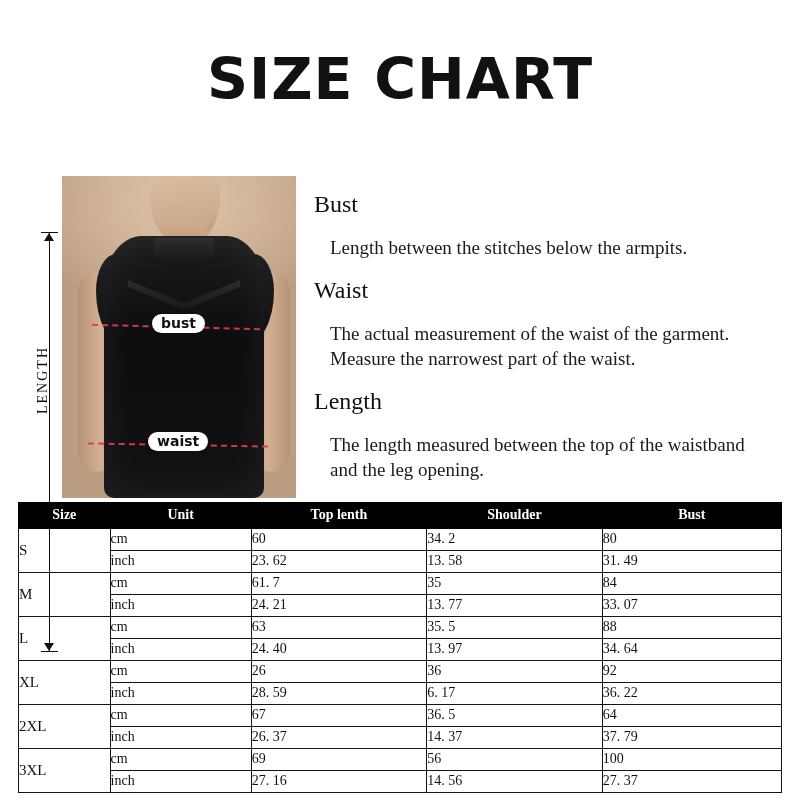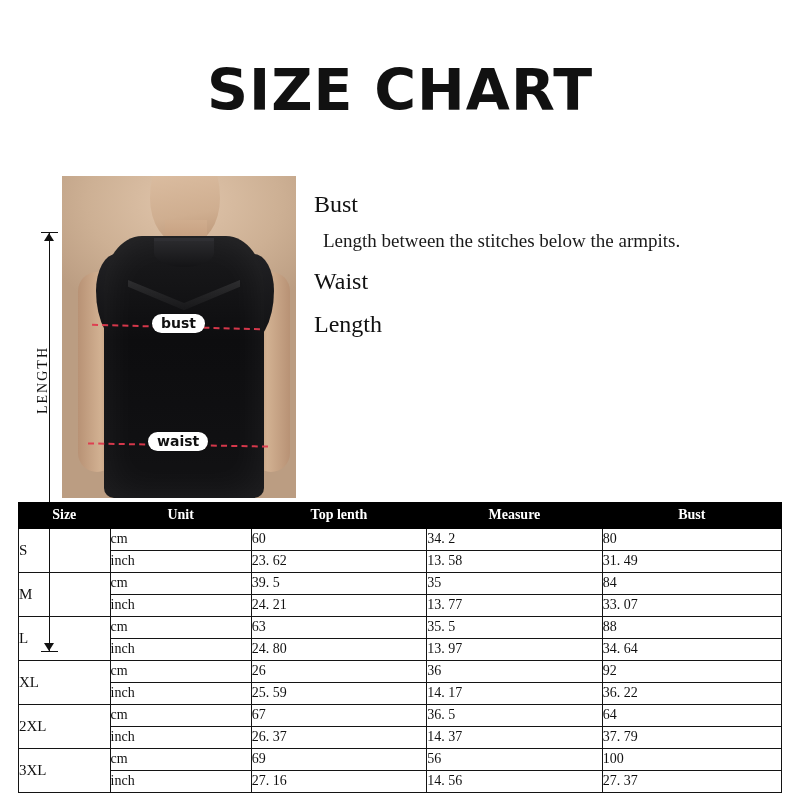--- a/index.html
+++ b/index.html
@@ -17,21 +17,21 @@
   #page {
     position: relative;
     width: 800px;
     height: 800px;
     background: #ffffff;
   }
 
   
   .title {
     position: absolute;
-    top: 62px;
+    top: 51px;
     left: 0;
     width: 800px;
     text-align: center;
     font-family: "DejaVu Sans", sans-serif;
     font-weight: bold;
     font-size: 57px;
     letter-spacing: 1px;
     color: #111111;
     line-height: 1.0;
   }
@@ -203,21 +203,21 @@
     font-size: 24px;
     color: #111111;
     margin: 0 0 2px 0;
     line-height: 1.2;
   }
   .def-body {
     font-family: "Liberation Serif", serif;
     font-size: 19px;
     color: #1a1a1a;
     line-height: 1.32;
-    margin: 9px;
+    margin: 16px;
   }
 
   
   .table-wrap {
     position: absolute;
     left: 18px;
     top: 502px;
     width: 764px;
   }
   table.size-table {
@@ -290,41 +290,43 @@
     </div>
   </div>
 
   <div class="defs">
     <div class="def-block">
       <p class="def-head">Bust</p>
       <p class="def-body">Length between the stitches below the armpits.</p>
     </div>
     <div class="def-block">
       <p class="def-head">Waist</p>
+      <p class="def-body">The actual measurement of the waist of the garment. Measure the narrowest part of the waist.</p>
     </div>
     <div class="def-block">
       <p class="def-head">Length</p>
+      <p class="def-body">The length measured between the top of the waistband and the leg opening.</p>
     </div>
   </div>
 
   <div class="table-wrap">
     <table class="size-table">
       <colgroup>
         <col class="c-size">
           <col class="c-unit">
           <col class="c-len">
           <col class="c-sho">
           <col class="c-bust">
       </colgroup>
       <thead>
         <tr>
           <th>Size</th>
           <th>Unit</th>
           <th>Top lenth</th>
-          <th>Measure</th>
+          <th>Shoulder</th>
           <th>Bust</th>
         </tr>
       </thead>
       <tbody>
 
         <tr>
           <td class="size-cell" rowspan="2">S</td>
           <td>cm</td>
           <td>60</td>
           <td>34. 2</td>
@@ -333,56 +335,56 @@
         <tr>
           <td>inch</td>
           <td>23. 62</td>
           <td>13. 58</td>
           <td>31. 49</td>
         </tr>
 
         <tr>
           <td class="size-cell" rowspan="2">M</td>
           <td>cm</td>
-          <td>39. 5</td>
+          <td>61. 7</td>
           <td>35</td>
           <td>84</td>
         </tr>
         <tr>
           <td>inch</td>
           <td>24. 21</td>
           <td>13. 77</td>
           <td>33. 07</td>
         </tr>
 
         <tr>
           <td class="size-cell" rowspan="2">L</td>
           <td>cm</td>
           <td>63</td>
           <td>35. 5</td>
           <td>88</td>
         </tr>
         <tr>
           <td>inch</td>
-          <td>24. 80</td>
+          <td>24. 40</td>
           <td>13. 97</td>
           <td>34. 64</td>
         </tr>
 
         <tr>
           <td class="size-cell" rowspan="2">XL</td>
           <td>cm</td>
           <td>26</td>
           <td>36</td>
           <td>92</td>
         </tr>
         <tr>
           <td>inch</td>
-          <td>25. 59</td>
-          <td>14. 17</td>
+          <td>28. 59</td>
+          <td>6. 17</td>
           <td>36. 22</td>
         </tr>
 
         <tr>
           <td class="size-cell" rowspan="2">2XL</td>
           <td>cm</td>
           <td>67</td>
           <td>36. 5</td>
           <td>64</td>
         </tr>

